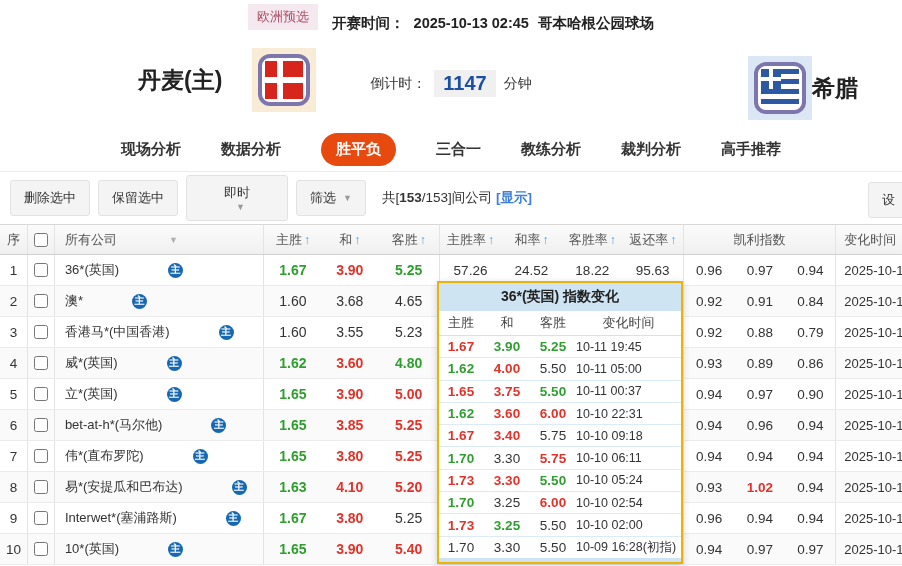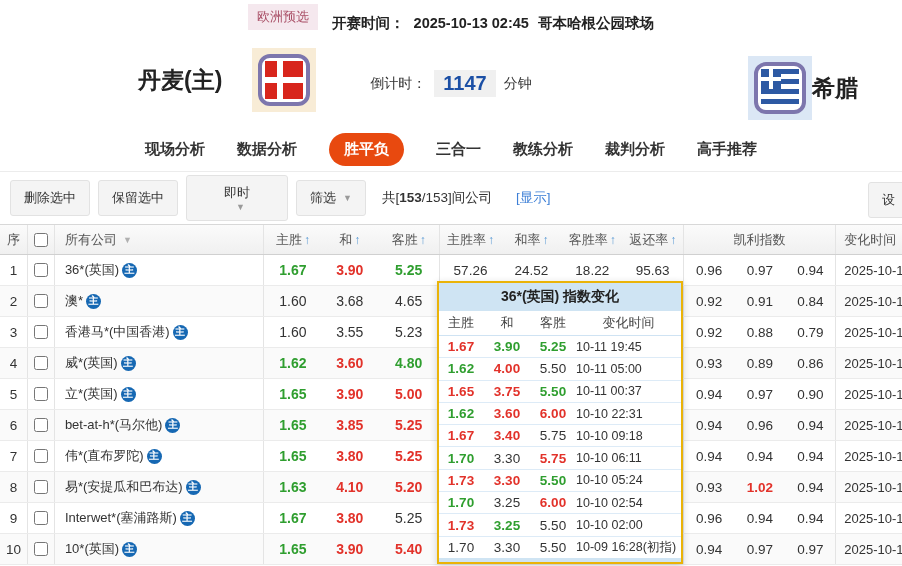--- a/index.html
+++ b/index.html
@@ -24,44 +24,44 @@
   .gr-outer { background:#dbe7f5; }
   .flag-inner { width:52px; height:52px; border:4px solid #7d76ad; border-radius:12px; background:#fff; position:relative; overflow:hidden; }
   .dk-field { position:absolute; inset:3px; background:#d8251c; }
   .dk-v { position:absolute; top:0; bottom:0; left:30%; width:17%; background:#fff; }
   .dk-h { position:absolute; left:0; right:0; top:41%; height:17%; background:#fff; }
   .gr-field { position:absolute; inset:3px; background:repeating-linear-gradient(180deg,#2d59a3 0 5px,#fff 5px 10px); }
   .gr-canton { position:absolute; top:0; left:0; width:20px; height:20px; background:#2d59a3; }
   .gr-cv { position:absolute; left:8px; top:0; bottom:0; width:4px; background:#fff; }
   .gr-ch { position:absolute; top:8px; left:0; right:0; height:4px; background:#fff; }
   
-  .nav { height:44px; display:flex; align-items:center; justify-content:center; gap:32px;
+  .nav { height:44px; display:flex; align-items:center; justify-content:center; gap:40px;
          font-size:15px; font-weight:bold; color:#333; border-bottom:1px solid #ececec; }
   .tab { cursor:pointer; }
   .tab.active { background:#e8490f; color:#fff; padding:7px 15px; border-radius:17px; }
   
   .toolbar { position:relative; height:52px; display:flex; align-items:center; gap:8px; padding-left:10px; }
   .btn { background:#f4f4f4; border:1px solid #e2e2e2; border-radius:3px; padding:8px 13px;
          font-size:13px; color:#333; display:flex; align-items:center; }
   .dd-instant { width:102px; justify-content:space-between;flex-direction:column; }
   .caret { color:#9a9a9a; font-size:9px; margin-left:7px; }
   .count-wrap { margin-left:8px; font-size:13.5px; color:#333; }
   .count-bold { font-weight:bold; }
-  .link { color:#3d7fd6; margin-left:20px; cursor:pointer; }
+  .link { color:#3d7fd6; margin-left:0; cursor:pointer;font-weight:bold; }
   .btn-settings { position:absolute; left:868px; top:10px; width:70px; }
   
   .thead, .trow { display:flex; align-items:stretch; width:960px; }
   .thead { height:31px; background:linear-gradient(#fbfbfb,#f0f0f0); border-top:1px solid #d8d8d8;
            border-bottom:1px solid #d0d0d0; color:#555; font-size:13px; }
   .trow { height:31px; border-bottom:1px solid #ebebeb; font-size:13.5px; background:#fff; }
   .trow.alt { background:#fafafa; }
   .c { display:flex; align-items:center; justify-content:center; height:100%; }
   .br { border-right:1px solid #e4e4e4; }
   .w-seq { width:28px; } .w-chk { width:27px; }
-  .w-co { width:210px; justify-content:flex-start; padding-left:10px; }
+  .w-co { width:210px; justify-content:flex-start; padding-left:10px;gap:46px; }
   .w-o { width:57px; } .w-o3 { width:62px; }
   .w-r { width:61px; } .w-k { width:51px; }
   .w-d { width:124px; justify-content:flex-start; padding-left:8px; font-size:13px; }
   .arrow { color:#5b9bd5; font-weight:bold; font-size:12px; margin-left:2px; }
   .hcaret { color:#b0b0b0; font-size:9px; margin-left:6px; }
   .odd { font-size:14px; }
   .v-g { color:#2f9e2f; font-weight:bold; }
   .v-r { color:#e2322a; font-weight:bold; }
   .v-n { color:#333; font-weight:normal; }
   .main-badge { width:15px; height:15px; border-radius:50%; background:#1668b3; color:#fff;

